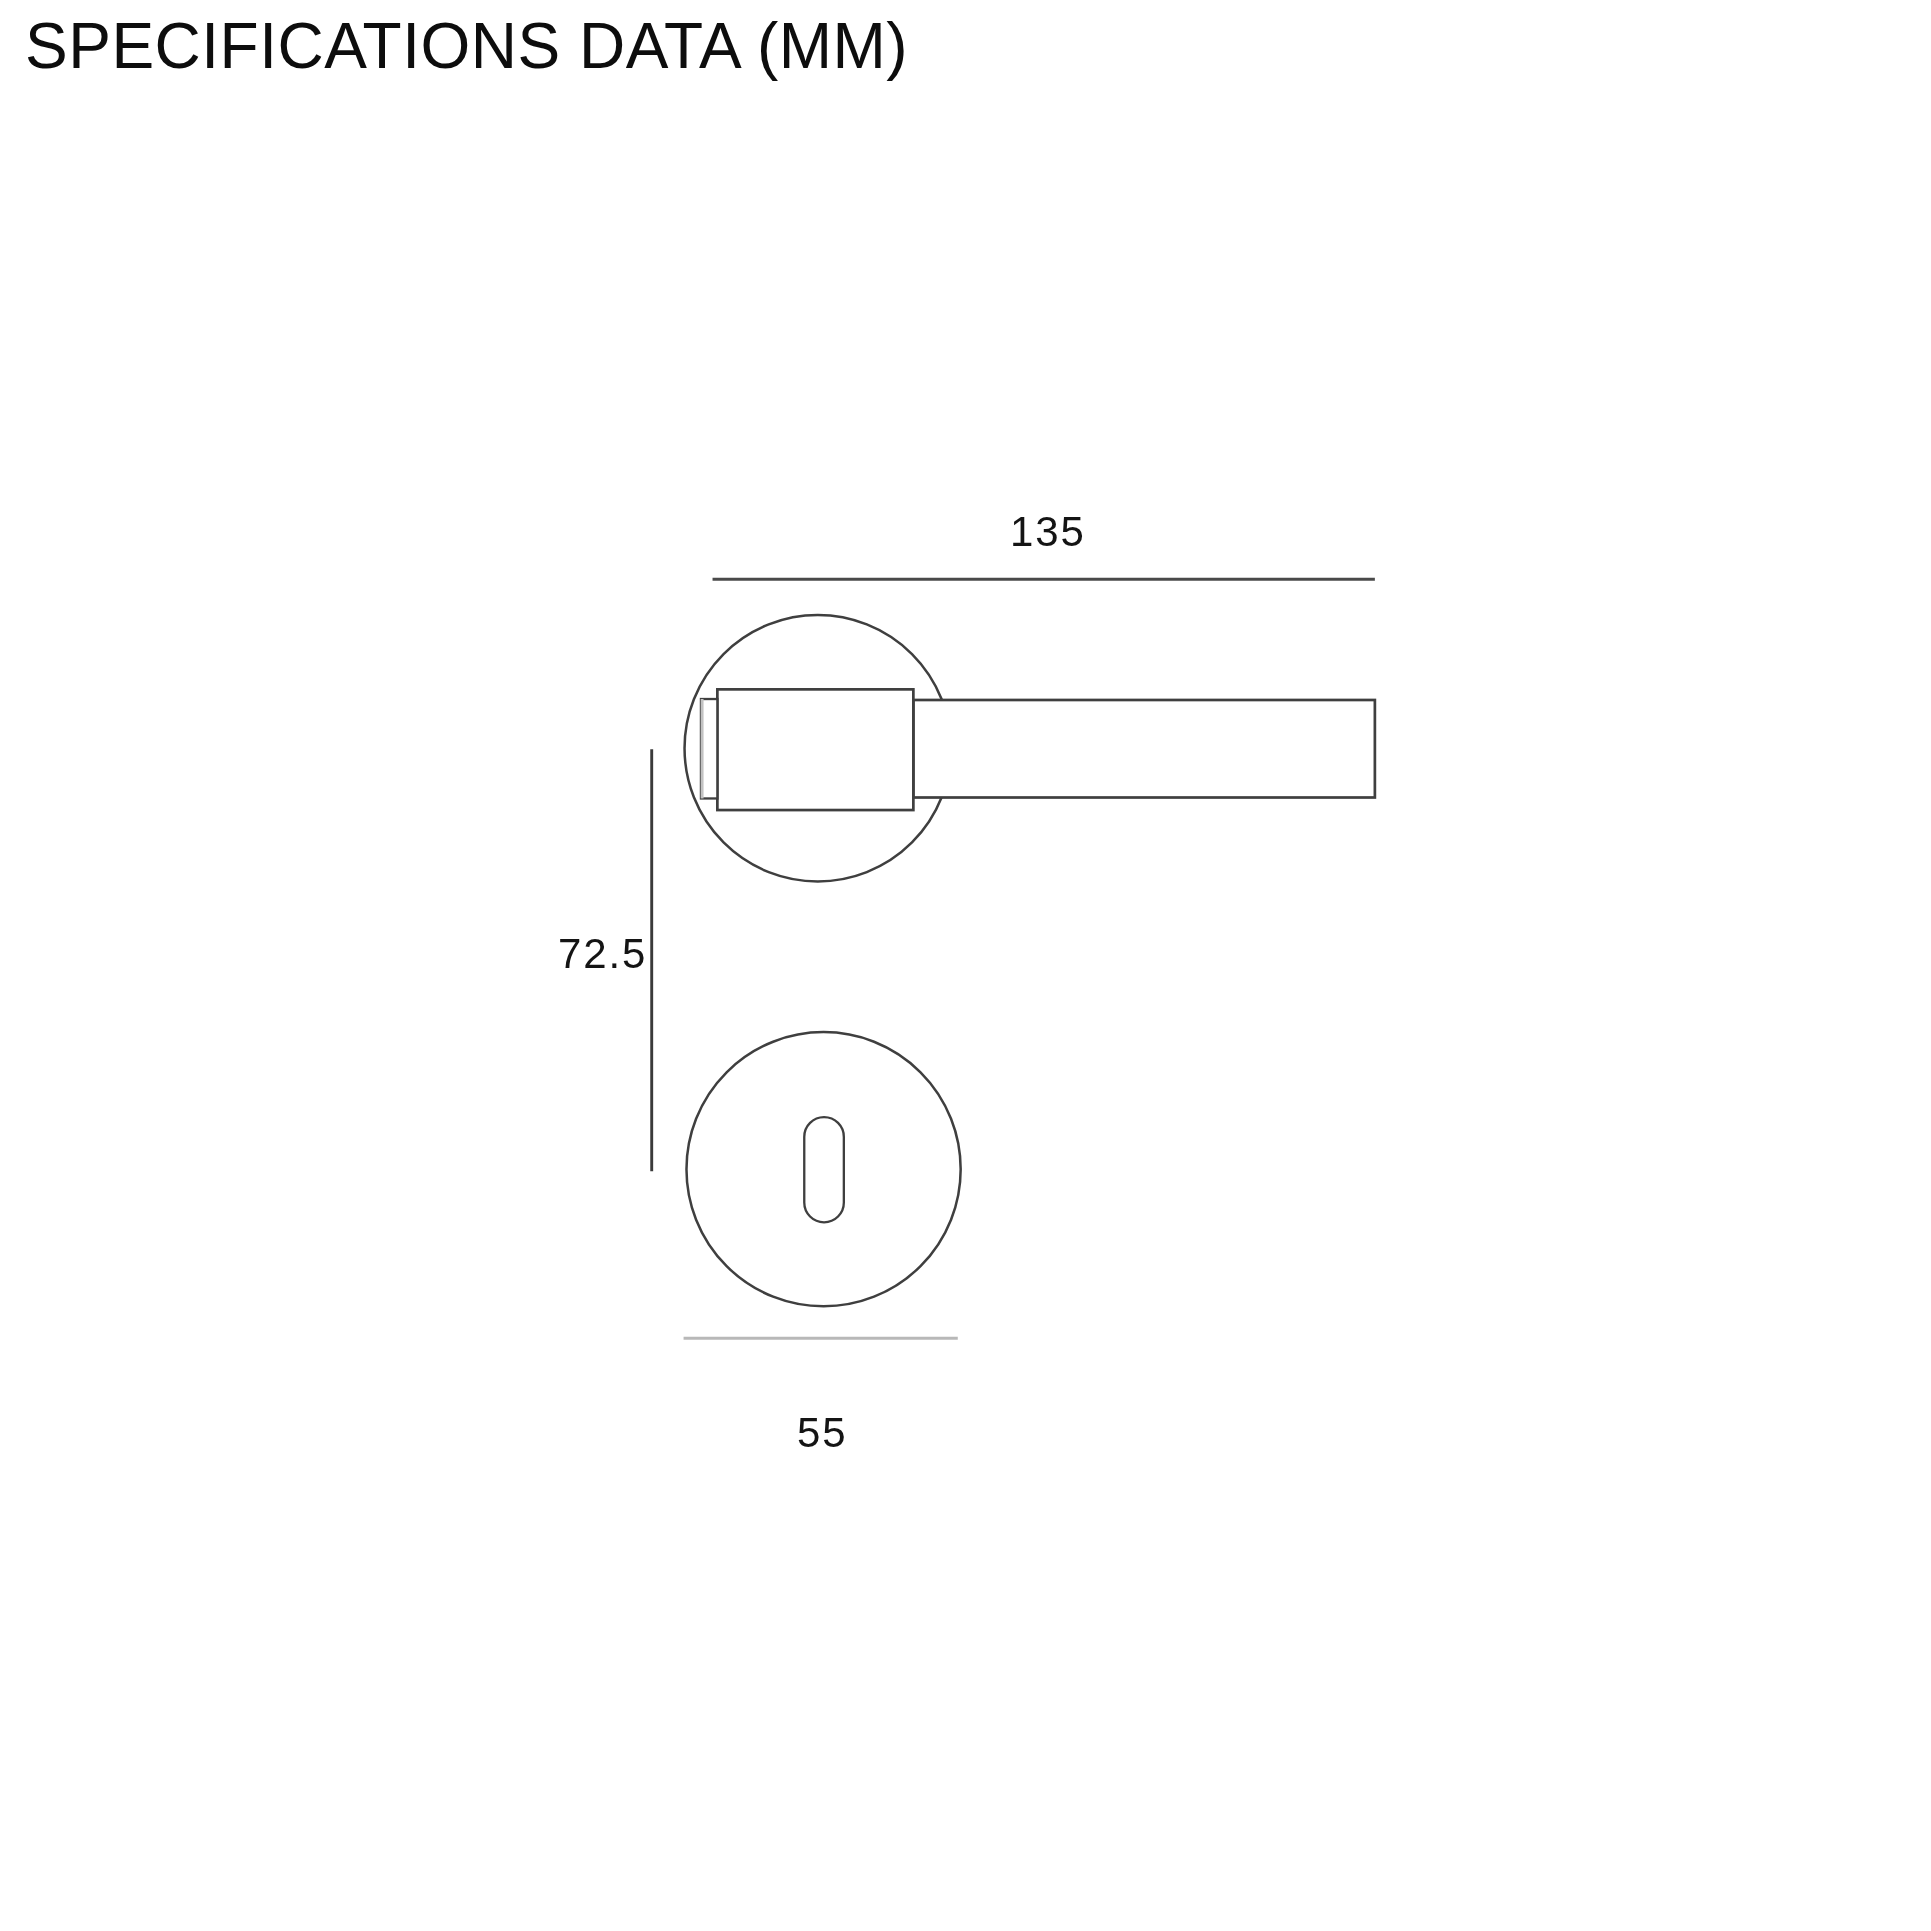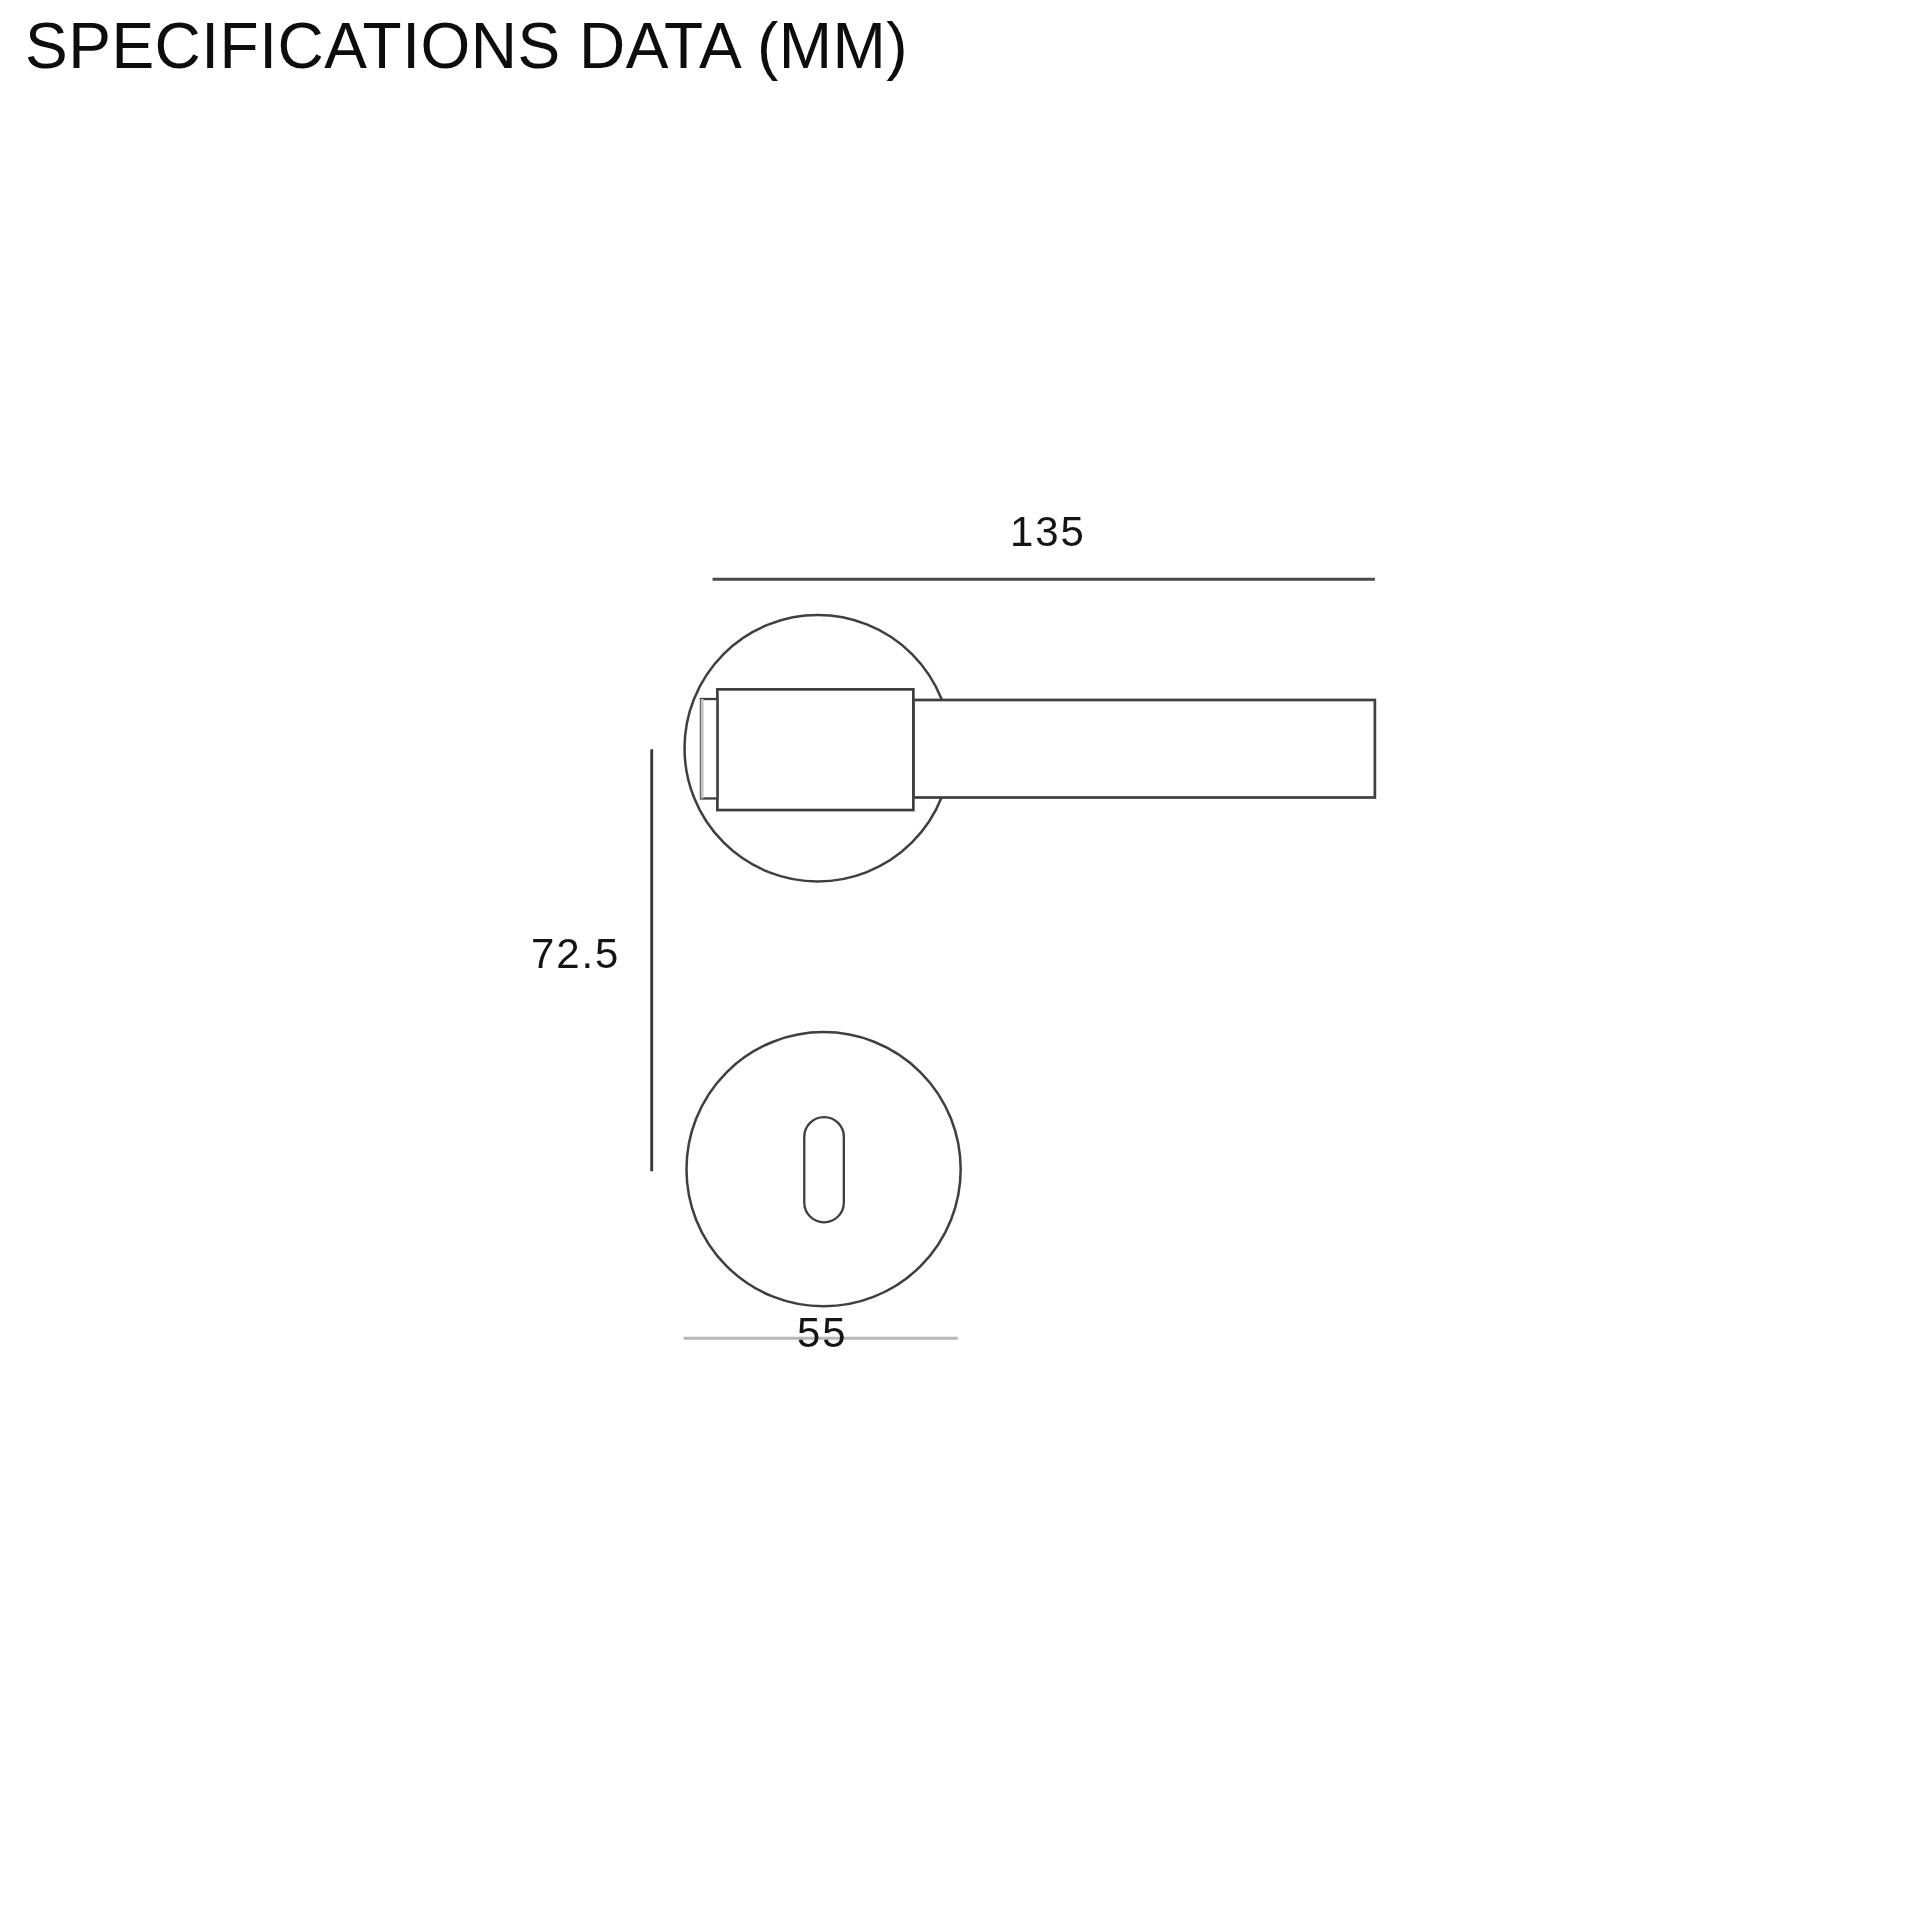--- a/index.html
+++ b/index.html
@@ -42,26 +42,26 @@
     line-height: 1;
     letter-spacing: 1.9px;
     color: #141414;
     white-space: nowrap;
   }
   #dim-label-width-top {
     left: 1010px;
     top: 511px;
   }
   #dim-label-height-left {
-    left: 531px;
+    left: 558px;
     top: 933px;
   }
   #dim-label-width-bottom {
     left: 797px;
-    top: 1312px;
+    top: 1412px;
   }
 </style>
 </head>
 <body>
 
 <div id="page">
 
   <div id="page-title">SPECIFICATIONS DATA (MM)</div>
 
   <svg id="drawing" width="1931" height="1931" viewBox="0 0 2000 2000">

